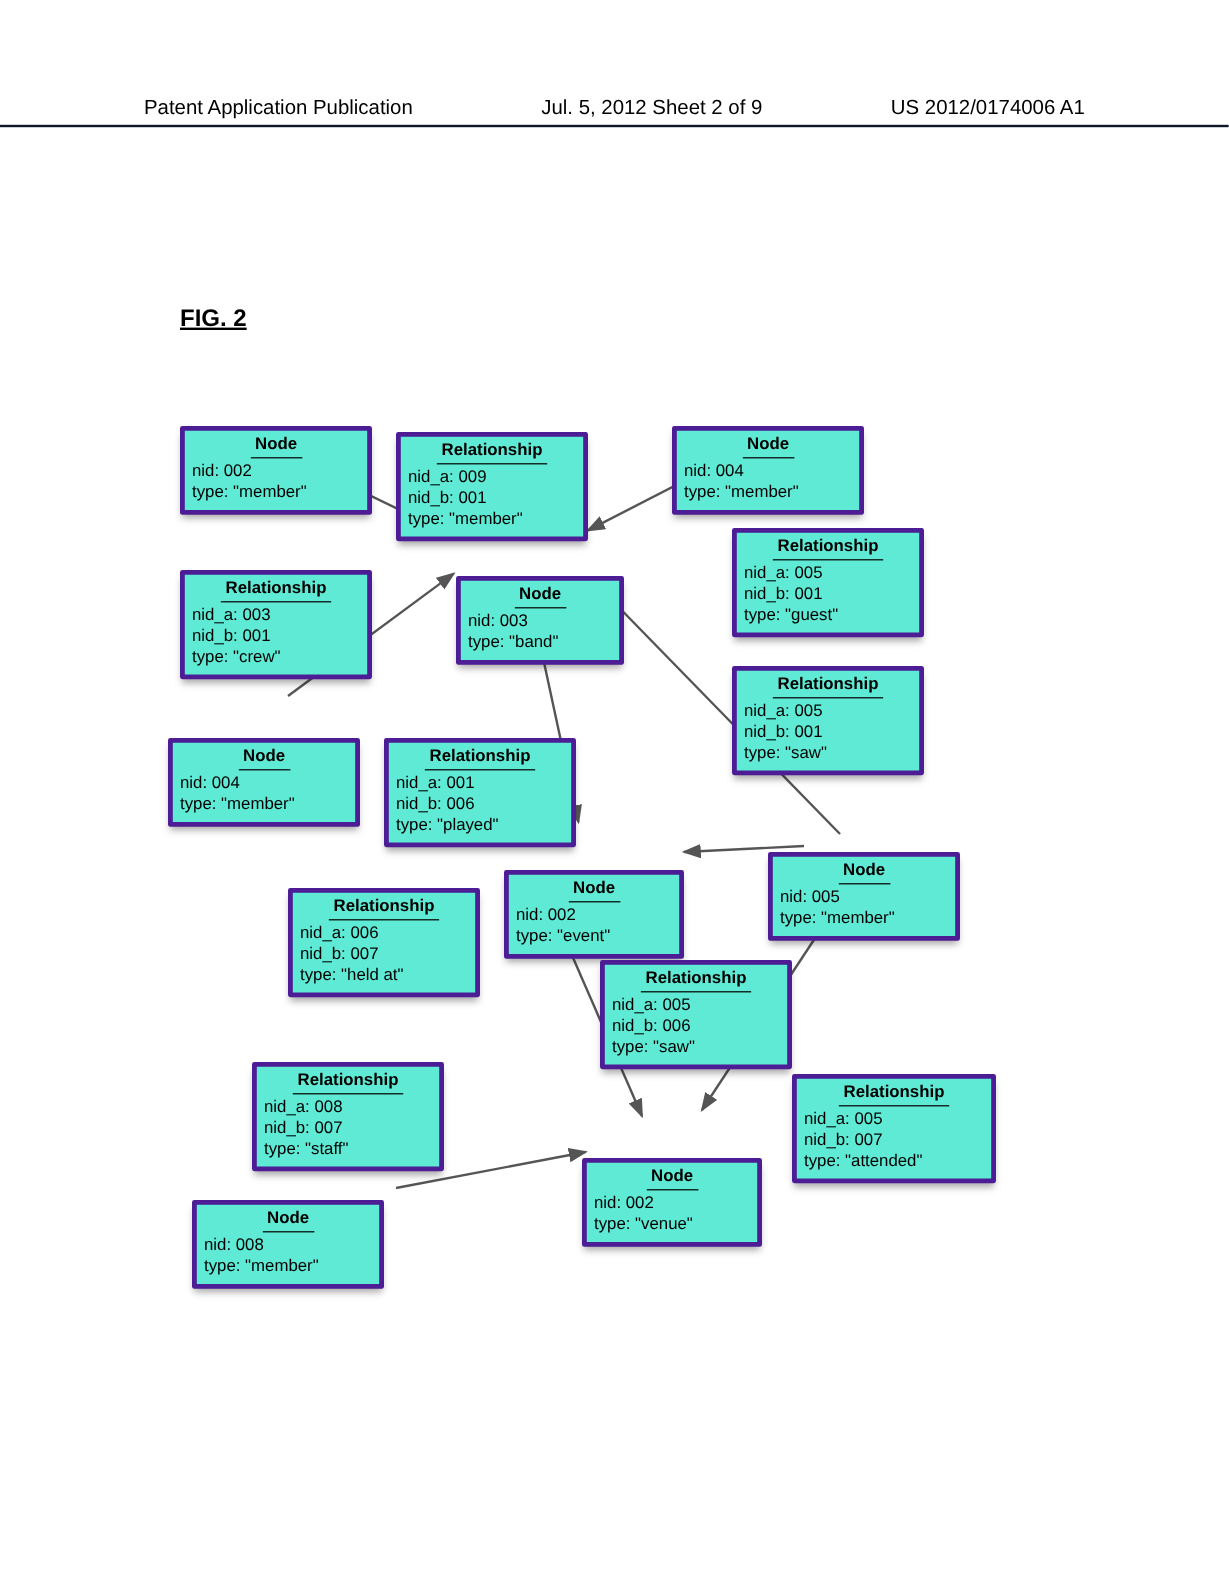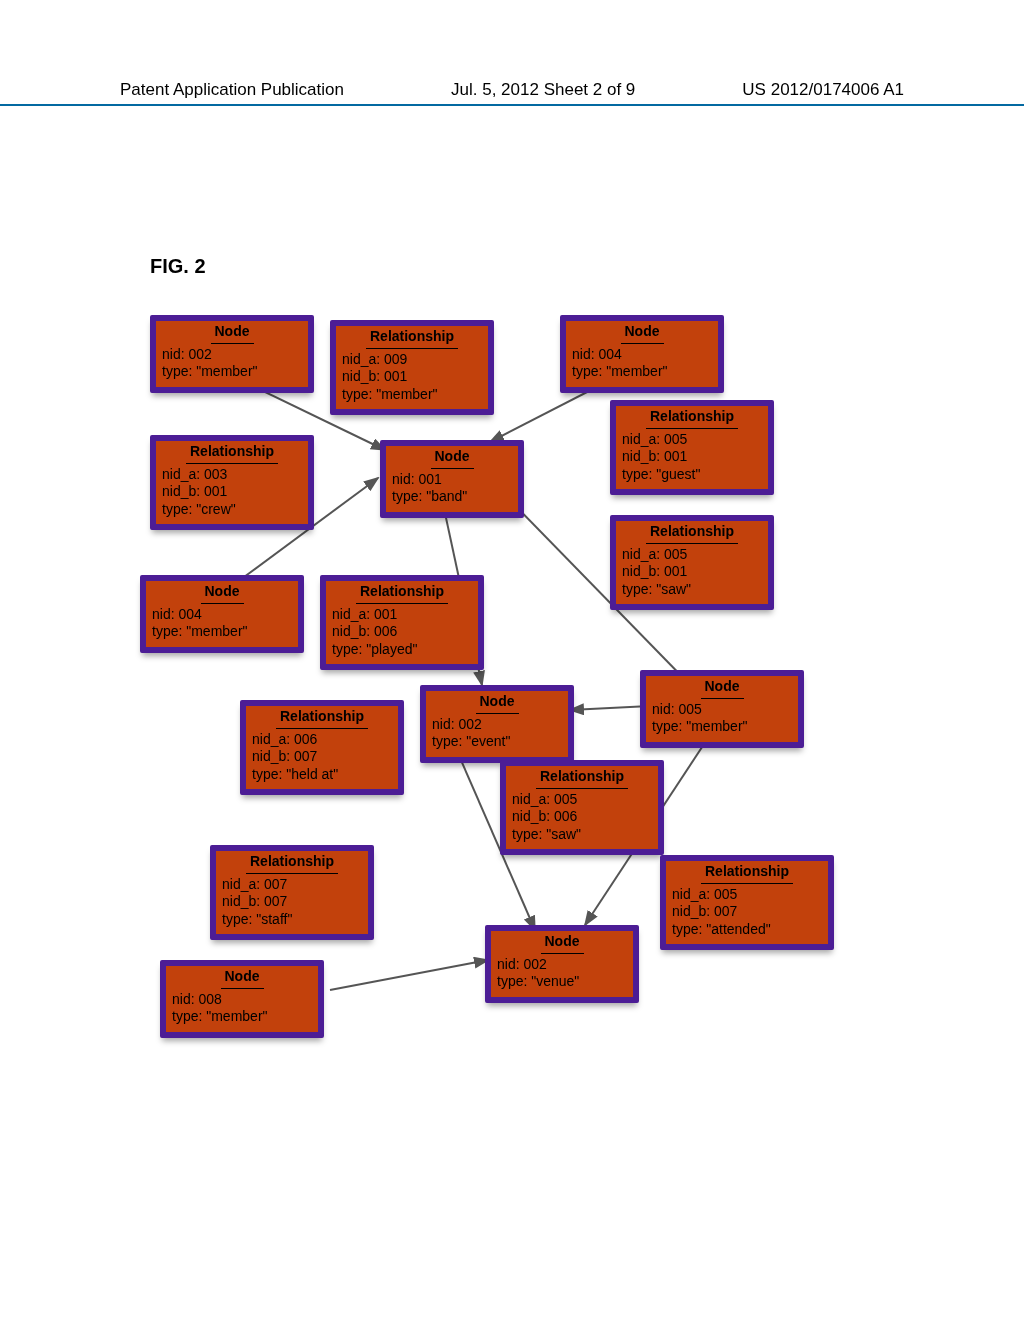--- a/index.html
+++ b/index.html
@@ -15,49 +15,51 @@
     position: relative;
     width: 1024px;
     height: 1320px;
   }
   .header {
     position: absolute;
     top: 80px;
     left: 0;
     right: 0;
     padding: 0 120px 4px 120px;
-    border-bottom: 2px solid #0369a1;
+    border-bottom: 2px solid #0f172a;
     font-size: 17px;
     display: flex;
     justify-content: space-between;
   }
   .fig-label {
     position: absolute;
     top: 255px;
     left: 150px;
     font-weight: bold;
     font-size: 20px;
+    text-decoration: underline;
   }
   .diagram {
     position: absolute;
     top: 300px;
     left: 130px;
     width: 760px;
     height: 730px;
   }
   .box {
     position: absolute;
-    border: 6px solid #4c1d95;
-    background: #c2410c;
+    border: 4px solid #4c1d95;
+    background: #5eead4;
     font-size: 14px;
     line-height: 1.25;
     padding: 2px 6px 6px 6px;
     z-index: 2;
     border-radius: 2px;
     box-shadow: 0 5px 6px -2px rgba(0,0,0,0.35);
+    margin-top: 40px;
   }
   .box .title {
     font-weight: bold;
     text-align: center;
     border-bottom: 1.5px solid #000;
     padding: 0 4px 2px 4px;
     margin: 0 auto 2px auto;
     width: max-content;
   }
   .box .row { white-space: nowrap; }
@@ -133,21 +135,21 @@
 
     <div class="box" style="left:20px; top:135px; width:140px;">
       <div class="title">Relationship</div>
       <div class="row">nid_a: 003</div>
       <div class="row">nid_b: 001</div>
       <div class="row">type: "crew"</div>
     </div>
 
     <div class="box" style="left:250px; top:140px; width:120px;">
       <div class="title">Node</div>
-      <div class="row">nid: 001</div>
+      <div class="row">nid: 003</div>
       <div class="row">type: "band"</div>
     </div>
 
     <div class="box" style="left:480px; top:215px; width:140px;">
       <div class="title">Relationship</div>
       <div class="row">nid_a: 005</div>
       <div class="row">nid_b: 001</div>
       <div class="row">type: "saw"</div>
     </div>
 
@@ -185,21 +187,21 @@
 
     <div class="box" style="left:370px; top:460px; width:140px;">
       <div class="title">Relationship</div>
       <div class="row">nid_a: 005</div>
       <div class="row">nid_b: 006</div>
       <div class="row">type: "saw"</div>
     </div>
 
     <div class="box" style="left:80px; top:545px; width:140px;">
       <div class="title">Relationship</div>
-      <div class="row">nid_a: 007</div>
+      <div class="row">nid_a: 008</div>
       <div class="row">nid_b: 007</div>
       <div class="row">type: "staff"</div>
     </div>
 
     <div class="box" style="left:530px; top:555px; width:150px;">
       <div class="title">Relationship</div>
       <div class="row">nid_a: 005</div>
       <div class="row">nid_b: 007</div>
       <div class="row">type: "attended"</div>
     </div>

